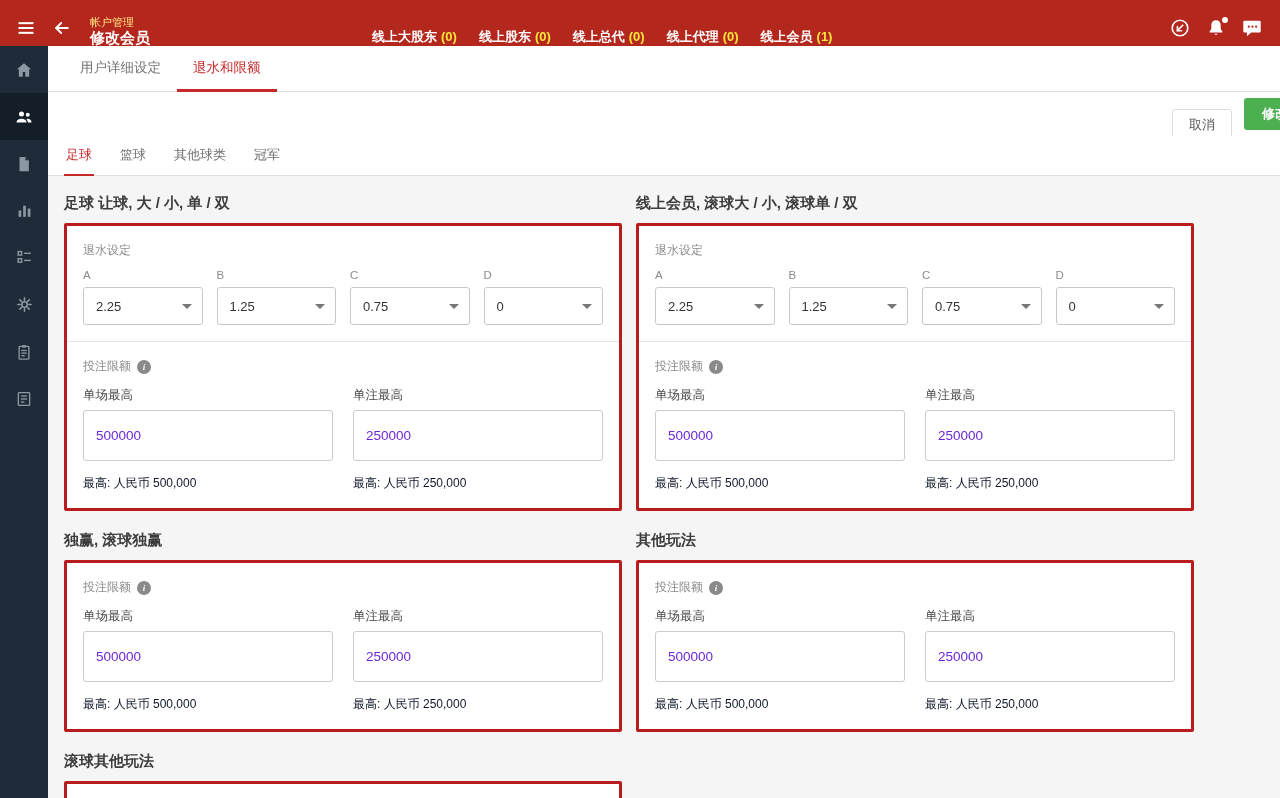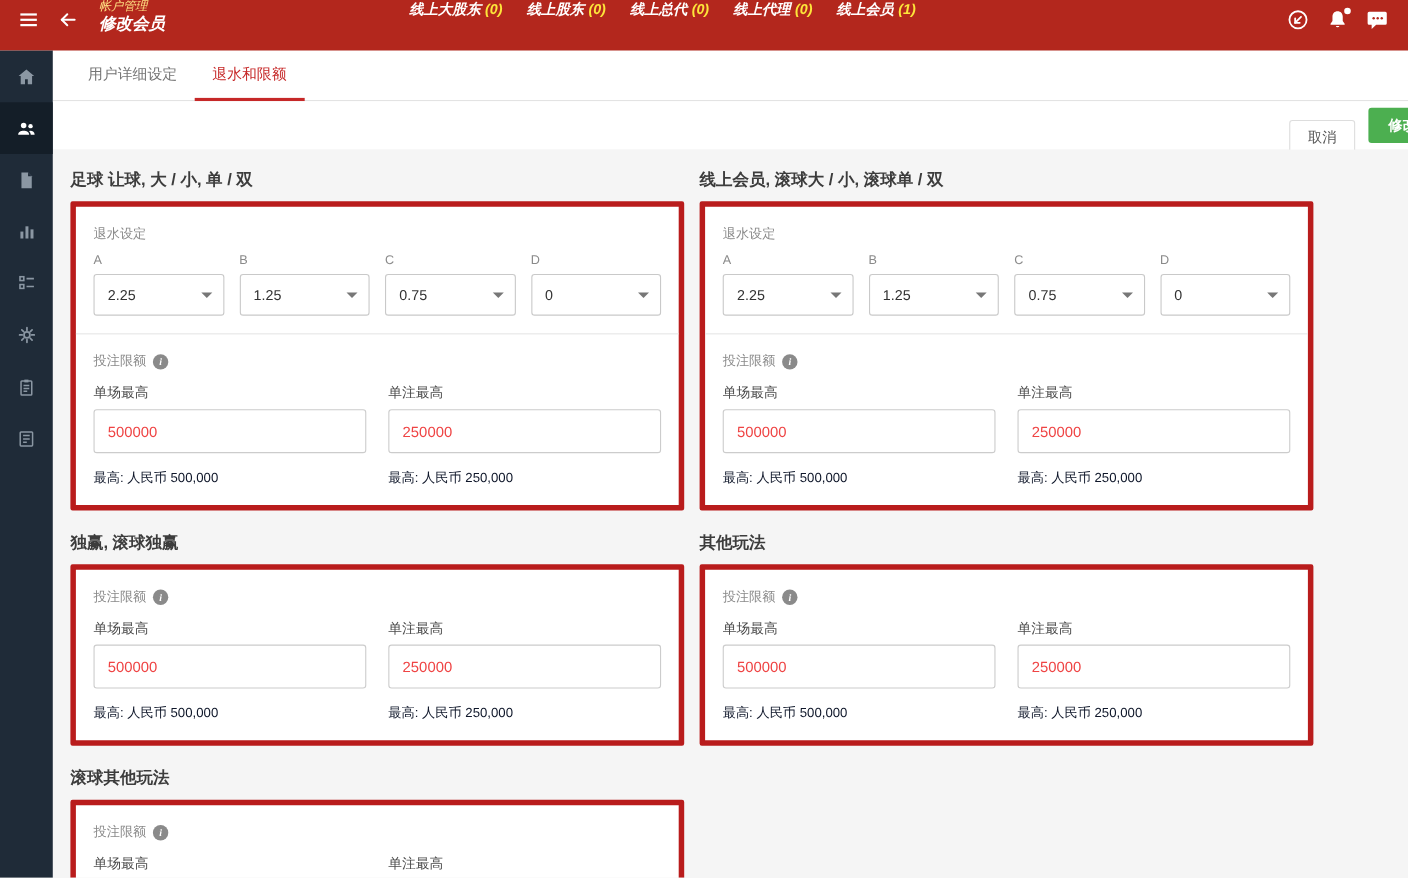--- a/index.html
+++ b/index.html
@@ -5,21 +5,21 @@
   * { box-sizing: border-box; }
   html,body { margin:0; padding:0; }
   body {
     width:1280px; height:798px; overflow:hidden;
     font-family:"Liberation Sans","DejaVu Sans",sans-serif;
     background:#f5f5f5; color:#333;
   }
   
   .topbar {
     height:46px; background:#b3271d; color:#fff;
-    display:flex; align-items:flex-start; padding:0 10px 0 8px;font-style:italic;
+    display:flex; align-items:flex-end; padding:0 10px 0 8px;
   }
   .icon-btn {
     width:36px; height:36px; display:flex; align-items:center; justify-content:center;
     color:#fff; cursor:pointer; flex:0 0 auto; position:relative;
   }
   .title-block { margin-left:10px; line-height:1.15; }
   .breadcrumb { font-size:11px; color:#ffe082; }
   .page-title { font-size:15px; font-weight:bold; color:#fff; }
   .toplinks { display:flex; align-items:center; gap:22px; margin-left:222px; }
   .toplink { font-size:13px; color:#fff; font-weight:bold; cursor:pointer; white-space:nowrap; }
@@ -59,21 +59,21 @@
   .subtab {
     margin-right:24px; padding:0 2px; display:flex; align-items:center; font-size:13px;
     color:#6f6f6f; cursor:pointer; border-bottom:2px solid transparent; margin-bottom:-1px;
   }
   .subtab.active { color:#c62828; border-bottom-color:#c62828; }
 
   
   .content { padding:4px 86px 0 16px; background:#f5f5f5; flex:1; }
   .grid { display:grid; grid-template-columns:1fr 1fr; column-gap:14px; }
   .section-title { font-size:15px; color:#3c3c3c; font-weight:bold; margin:14px 0 10px; }
-  .card { background:#fff; border:5px solid #b91c1c; border-radius:2px; padding:16px; }
+  .card { background:#fff; border:3px solid #b91c1c; border-radius:2px; padding:16px; }
 
   .rebate-label { font-size:12px; color:#8a8a8a; margin-bottom:10px; }
   .rebate-grid { display:grid; grid-template-columns:repeat(4,1fr); column-gap:14px; }
   .flabel { font-size:11.5px; color:#8a8a8a; margin-bottom:6px; }
   .select {
     height:38px; border:1px solid #c9c9c9; border-radius:3px; background:#fff;
     display:flex; align-items:center; justify-content:space-between;
     padding:0 10px 0 12px; font-size:13px; color:#333; cursor:pointer;
   }
   .caret { width:0; height:0; border-left:5px solid transparent; border-right:5px solid transparent; border-top:5px solid #777; }
@@ -82,22 +82,22 @@
 
   .limits-head { display:flex; align-items:center; gap:6px; font-size:12px; color:#8a8a8a; margin-bottom:12px; }
   .info {
     width:14px; height:14px; border-radius:50%; background:#8a8a8a; color:#fff;
     font-size:9px; display:inline-flex; align-items:center; justify-content:center;
     font-family:"Liberation Serif",serif; font-style:italic; font-weight:bold;
   }
   .limits-grid { display:grid; grid-template-columns:1fr 1fr; column-gap:20px; }
   .inlabel { font-size:12.5px; color:#4a4a4a; margin-bottom:6px; }
   .tinput {
-    width:100%; height:40px; border:1px solid #ccc; border-radius:3px;
-    padding:0 12px; font-size:13.5px; color:#ef4444; font-family:inherit; background:#fff;
+    width:100%; height:51px; border:1px solid #ccc; border-radius:3px;
+    padding:0 12px; font-size:13.5px; color:#6d28d9; font-family:inherit; background:#fff;
   }
   .maxtext { margin-top:14px; font-size:12px; color:#0f172a; cursor:pointer; }
   .row2 { margin-top:6px; }
   svg { display:block; }
 </style>
 </head>
 <body>
 
 <header class="topbar">
   <div class="icon-btn">
@@ -249,20 +249,26 @@
     <div class="tabbar">
       <div class="tab">用户详细设定</div>
       <div class="tab active">退水和限额</div>
     </div>
 
     <div class="actions">
       <button class="btn btn-cancel">取消</button>
       <button class="btn btn-submit">修改</button>
     </div>
 
+    <div class="subtabs">
+      <div class="subtab active">足球</div>
+      <div class="subtab">篮球</div>
+      <div class="subtab">其他球类</div>
+      <div class="subtab">冠军</div>
+    </div>
 
     <div class="content">
 
       <div class="grid">
         <section>
           <div class="section-title">足球 让球, 大 / 小, 单 / 双</div>
           <div class="card">
             <div class="rebate-label">退水设定</div>
             <div class="rebate-grid">
               <div class="field">

